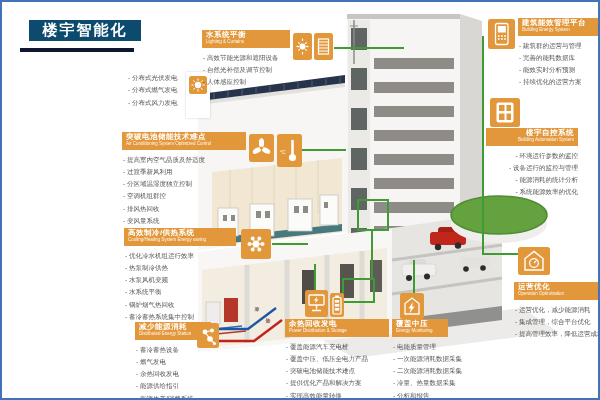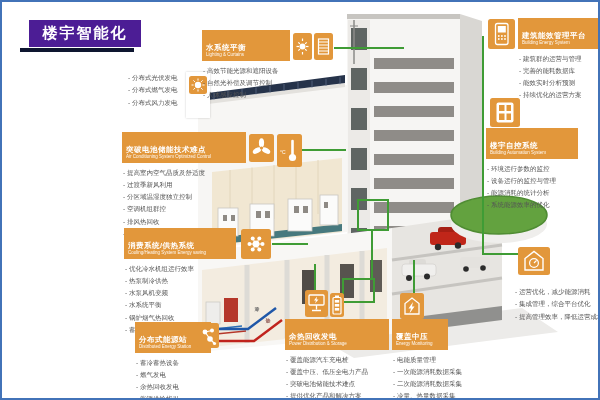--- a/index.html
+++ b/index.html
@@ -4,28 +4,28 @@
 <style>
   html,body{margin:0;padding:0;background:#fff;}
   #canvas{
     position:relative;width:600px;height:400px;overflow:hidden;background:#ffffff;
     font-family:"Liberation Sans","DejaVu Sans",sans-serif;box-sizing:border-box;
     border:2px solid #4273B8;
   }
   .layer{position:absolute;left:0;top:0;}
   
   .title-box{
-    position:absolute;left:27px;top:18px;width:112px;height:27px;background:#4c1d95;
+    position:absolute;left:27px;top:18px;width:112px;height:21px;background:#0c4a6e;
     color:#fff;z-index:6;display:flex;align-items:center;justify-content:center;
     font-size:15px;font-weight:bold;letter-spacing:2px;
   }
   .title-shadow{position:absolute;left:18px;top:46px;width:114px;height:4px;background:#0E1630;z-index:5;}
   
   .sec{position:absolute;z-index:4;}
-  .hd{background:#E2973B;color:#fff;padding:13px 4px 3px;box-sizing:border-box;width:100%;}
+  .hd{background:#E2973B;color:#fff;padding:0 4px 3px;box-sizing:border-box;width:100%;}
   .hd .zh{display:block;font-size:7.5px;font-weight:bold;line-height:9px;letter-spacing:.5px;white-space:nowrap;}
   .hd .en{display:block;font-size:4.5px;line-height:5.5px;opacity:.95;white-space:nowrap;}
   .items{list-style:none;margin:4px 0 0 1px;padding:0;}
   .items li{font-size:6.5px;line-height:12.3px;color:#555;white-space:nowrap;}
   .items li::before{content:"- ";}
   .icon-box{
     position:absolute;z-index:4;background:#E2973B;border-radius:2.5px;
     display:flex;align-items:center;justify-content:center;
   }
   .card{position:absolute;z-index:3;background:#fff;box-shadow:0 0 2px rgba(0,0,0,.2);}
@@ -278,21 +278,21 @@
   <div class="icon-box" style="left:275px;top:132px;width:25px;height:33px;">
     <svg width="25" height="33" viewBox="0 0 25 33">
       <text x="3" y="20" font-size="5" fill="#fff" font-family="Liberation Sans, sans-serif">°C</text>
       <line x1="15.5" y1="7" x2="15.5" y2="20" stroke="#fff" stroke-width="2.6" stroke-linecap="round"></line>
       <circle cx="15.5" cy="23.5" r="3.6" fill="#fff"></circle>
     </svg>
   </div>
 
   <div class="sec" style="left:122px;top:226px;width:112px;">
     <div class="hd">
-      <span class="zh">消费系统/供热系统</span>
+      <span class="zh">高效制冷/供热系统</span>
       <span class="en">Cooling/Heating System Energy saving</span>
     </div>
     <ul class="items">
       <li>优化冷水机组运行效率</li>
       <li>热泵制冷供热</li>
       <li>水泵风机变频</li>
       <li>水系统平衡</li>
       <li>锅炉烟气热回收</li>
       <li>蓄冷蓄热系统集中控制</li>
     </ul>
@@ -314,21 +314,21 @@
           <circle cx="11.7" cy="9.4" r="2"></circle>
         <circle cx="8.5" cy="15" r="2"></circle>
           <circle cx="11.7" cy="20.6" r="2"></circle>
           <circle cx="18.3" cy="20.6" r="2"></circle>
       </g>
     </svg>
   </div>
 
   <div class="sec" style="left:133px;top:320px;width:76px;">
     <div class="hd">
-      <span class="zh">分布式能源站</span>
+      <span class="zh">减少能源消耗</span>
       <span class="en">Distributed Energy Station</span>
     </div>
     <ul class="items">
       <li>蓄冷蓄热设备</li>
       <li>燃气发电</li>
       <li>余热回收发电</li>
       <li>能源供给指引</li>
       <li>能源生产/消费系统</li>
     </ul>
   </div>
@@ -417,21 +417,21 @@
         <circle cx="10.8" cy="17" r="0.9"></circle>
           <circle cx="13.9" cy="17" r="0.9"></circle>
           <circle cx="17" cy="17" r="0.9"></circle>
         <circle cx="10.8" cy="20" r="0.9"></circle>
           <circle cx="13.9" cy="20" r="0.9"></circle>
           <circle cx="17" cy="20" r="0.9"></circle>
       </g>
     </svg>
   </div>
 
-  <div class="sec" style="left:484px;top:126px;width:92px;">
+  <div class="sec" style="left:484px;top:126px;width:92px;text-align:right;">
     <div class="hd">
       <span class="zh">楼宇自控系统</span>
       <span class="en">Building Automation System</span>
     </div>
     <ul class="items">
       <li>环境运行参数的监控</li>
       <li>设备运行的监控与管理</li>
       <li>能源消耗的统计分析</li>
       <li>系统能源效率的优化</li>
     </ul>
@@ -442,20 +442,24 @@
       <g fill="#E2973B">
         <rect x="9" y="7" width="5.5" height="6"></rect>
           <rect x="16.5" y="7" width="4.5" height="6"></rect>
         <rect x="9" y="15.5" width="5.5" height="6.5"></rect>
           <rect x="16.5" y="15.5" width="4.5" height="6.5"></rect>
       </g>
     </svg>
   </div>
 
   <div class="sec" style="left:512px;top:280px;width:86px;">
+    <div class="hd">
+      <span class="zh">运营优化</span>
+      <span class="en">Operation Optimization</span>
+    </div>
     <ul class="items">
       <li>运营优化，减少能源消耗</li>
       <li>集成管理，综合平台优化</li>
       <li>提高管理效率，降低运营成本</li>
     </ul>
   </div>
   <div class="icon-box" style="left:516px;top:245px;width:32px;height:28px;">
     <svg width="32" height="28" viewBox="0 0 32 28">
       <polygon points="7,23 7,11.5 16,4.5 25,11.5 25,23" fill="none" stroke="#fff" stroke-width="1.4"></polygon>
       <circle cx="16" cy="16" r="4.4" fill="none" stroke="#fff" stroke-width="1.2"></circle>

